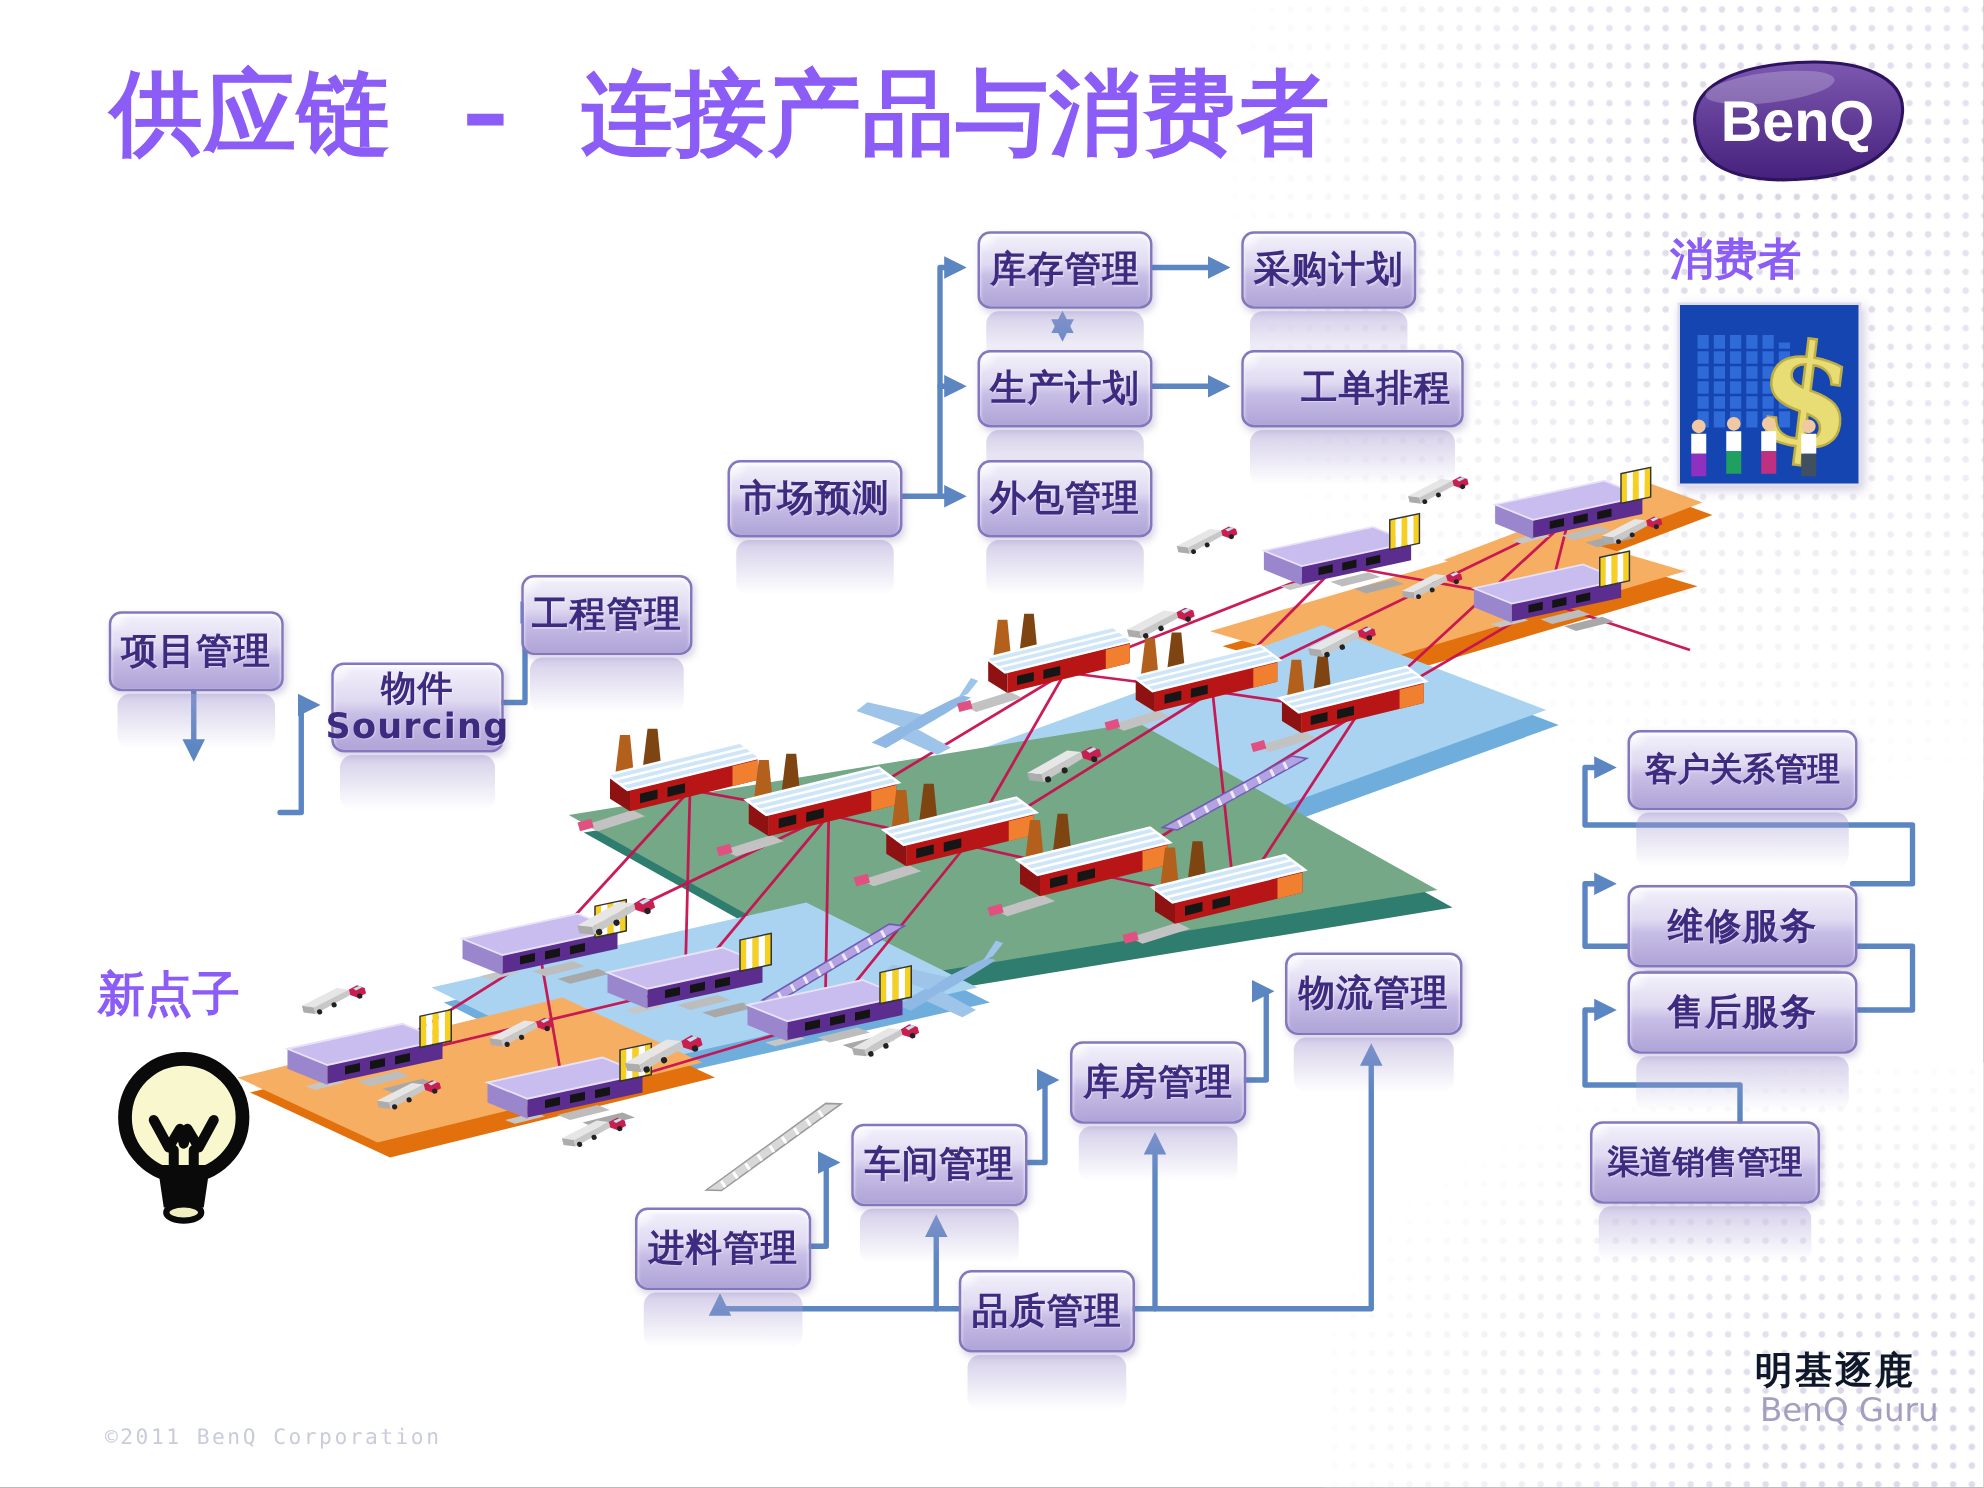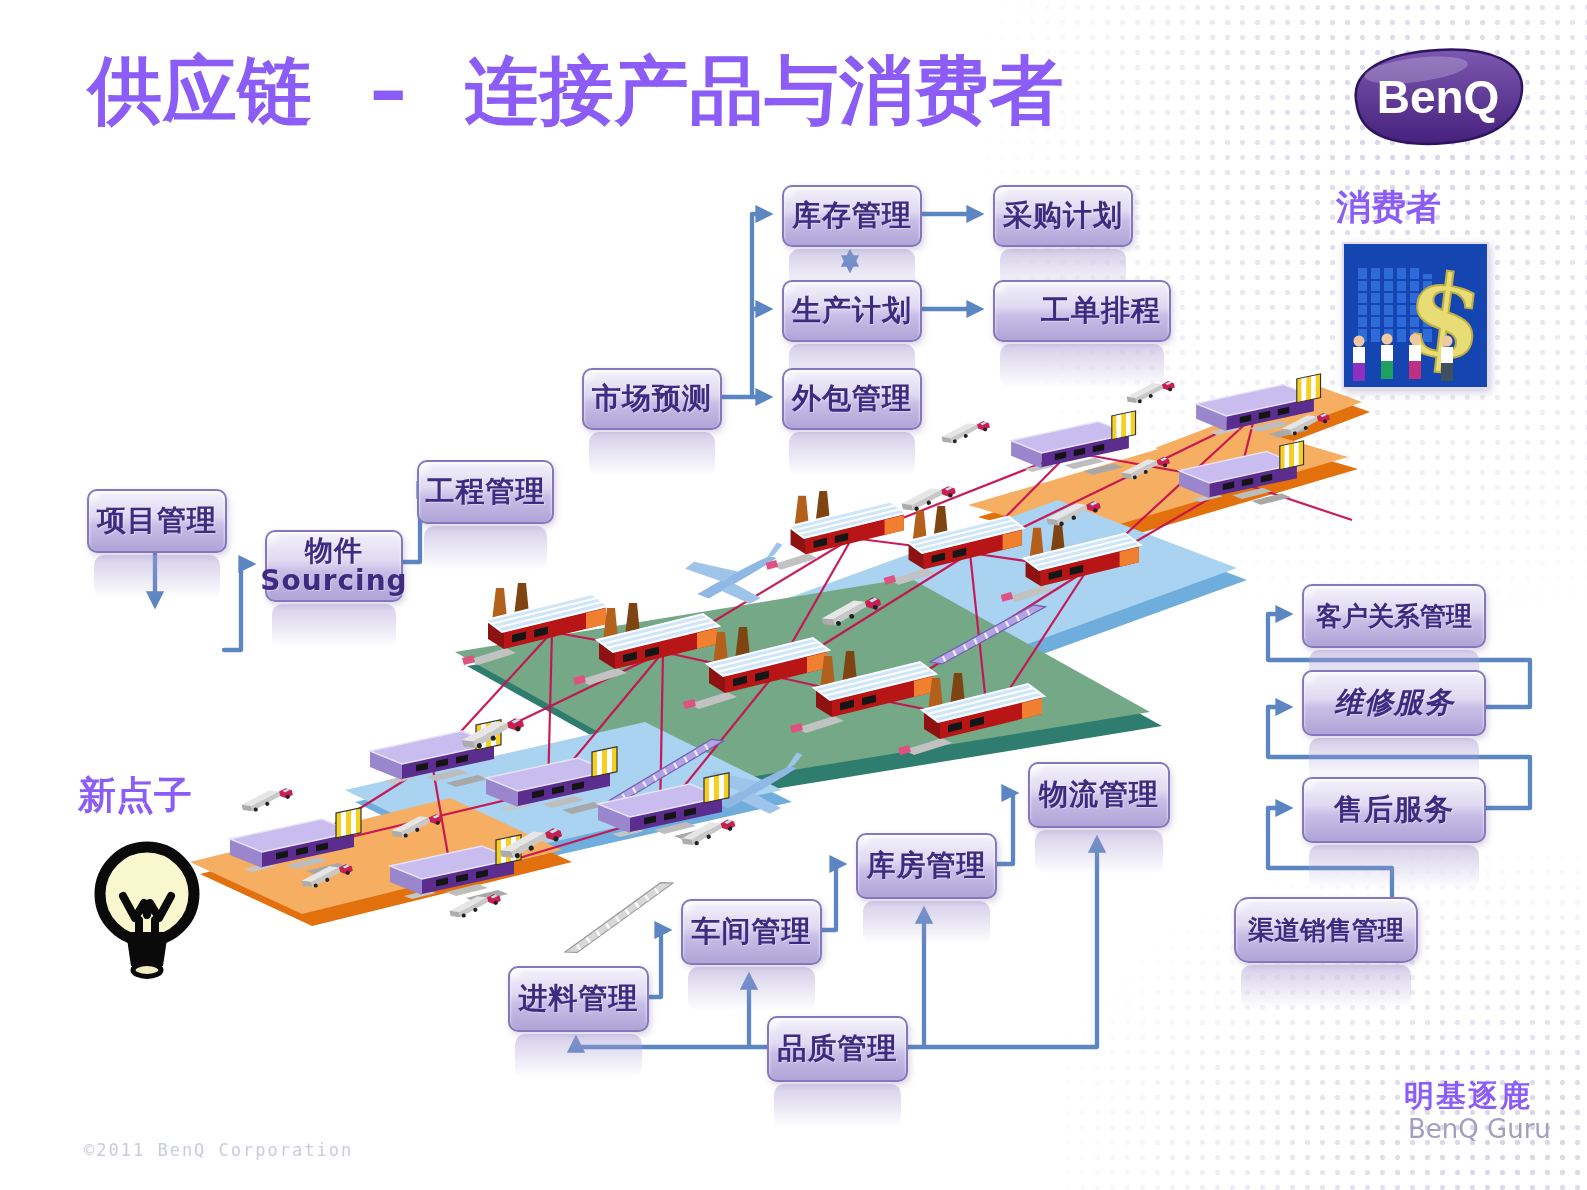--- a/index.html
+++ b/index.html
@@ -29,21 +29,21 @@
   .fbox::after{content:"";position:absolute;top:calc(100% + 4px);left:5px;right:5px;height:44px;
         background:linear-gradient(to bottom,rgba(170,158,212,0.5),rgba(170,158,212,0));
         border-radius:10px;}
   .fbox span{text-shadow:1px 1px 0 rgba(255,255,255,0.35);line-height:1.08;text-align:center;}
   .fbox.wide{font-size:26px;letter-spacing:0;}
   .fbox.sourcing{font-size:28px;}
   .label{position:absolute;z-index:6;font-weight:bold;color:#8b5cf6;}
   .title{left:88px;top:42px;font-size:74px;word-spacing:30px;letter-spacing:1px;white-space:nowrap;}
   .consumers{left:1336px;top:184px;font-size:35px;}
   .newideas{left:78px;top:770px;font-size:38px;}
-  .footer-cn{position:absolute;left:1404px;top:1076px;z-index:6;font-size:30px;font-weight:bold;color:#8b5cf6;letter-spacing:2px;}
+  .footer-cn{position:absolute;left:1404px;top:1076px;z-index:6;font-size:30px;font-weight:bold;color:#0f172a;letter-spacing:2px;}
   .footer-en{position:absolute;left:1408px;top:1114px;z-index:6;font-size:26px;color:#A59EC0;}
   .copyright{position:absolute;left:84px;top:1140px;z-index:6;font-size:17px;color:#C9CCDA;
              font-family:"DejaVu Sans Mono","Liberation Mono",monospace;letter-spacing:2px;}
   .consumer-img{position:absolute;left:1342px;top:242px;width:143px;height:143px;z-index:6;
                 border:2px solid #E3DCEF;box-shadow:2px 3px 8px rgba(120,110,160,0.35);}
   .bulb{position:absolute;left:72px;top:832px;z-index:6;}
   .benq-logo{position:absolute;left:1338px;top:40px;width:200px;height:116px;z-index:6;}
 </style>
 </head>
 <body>
@@ -339,27 +339,27 @@
     <span>物件</span>
     <span>Sourcing</span>
   </div>
   <div class="fbox" style="left:417px;top:460px;width:133px;height:60px;justify-content:center;">
       <span>工程管理</span>
     </div>
 
   <div class="fbox wide" style="left:1302px;top:584px;width:180px;height:60px;">
       <span>客户关系管理</span>
     </div>
-  <div class="fbox" style="left:1302px;top:670px;width:180px;height:62px;font-style:italic;">
+  <div class="fbox" style="left:1302px;top:708px;width:180px;height:62px;">
       <span>维修服务</span>
     </div>
   <div class="fbox" style="left:1302px;top:777px;width:180px;height:62px;">
       <span>售后服务</span>
     </div>
-  <div class="fbox wide" style="left:1234px;top:897px;width:180px;height:62px;border-radius:15px;">
+  <div class="fbox wide" style="left:1272px;top:897px;width:180px;height:62px;">
       <span>渠道销售管理</span>
     </div>
 
   <div class="fbox" style="left:1028px;top:762px;width:138px;height:62px;">
       <span>物流管理</span>
     </div>
   <div class="fbox" style="left:856px;top:833px;width:137px;height:62px;">
       <span>库房管理</span>
     </div>
   <div class="fbox" style="left:681px;top:899px;width:137px;height:62px;">

